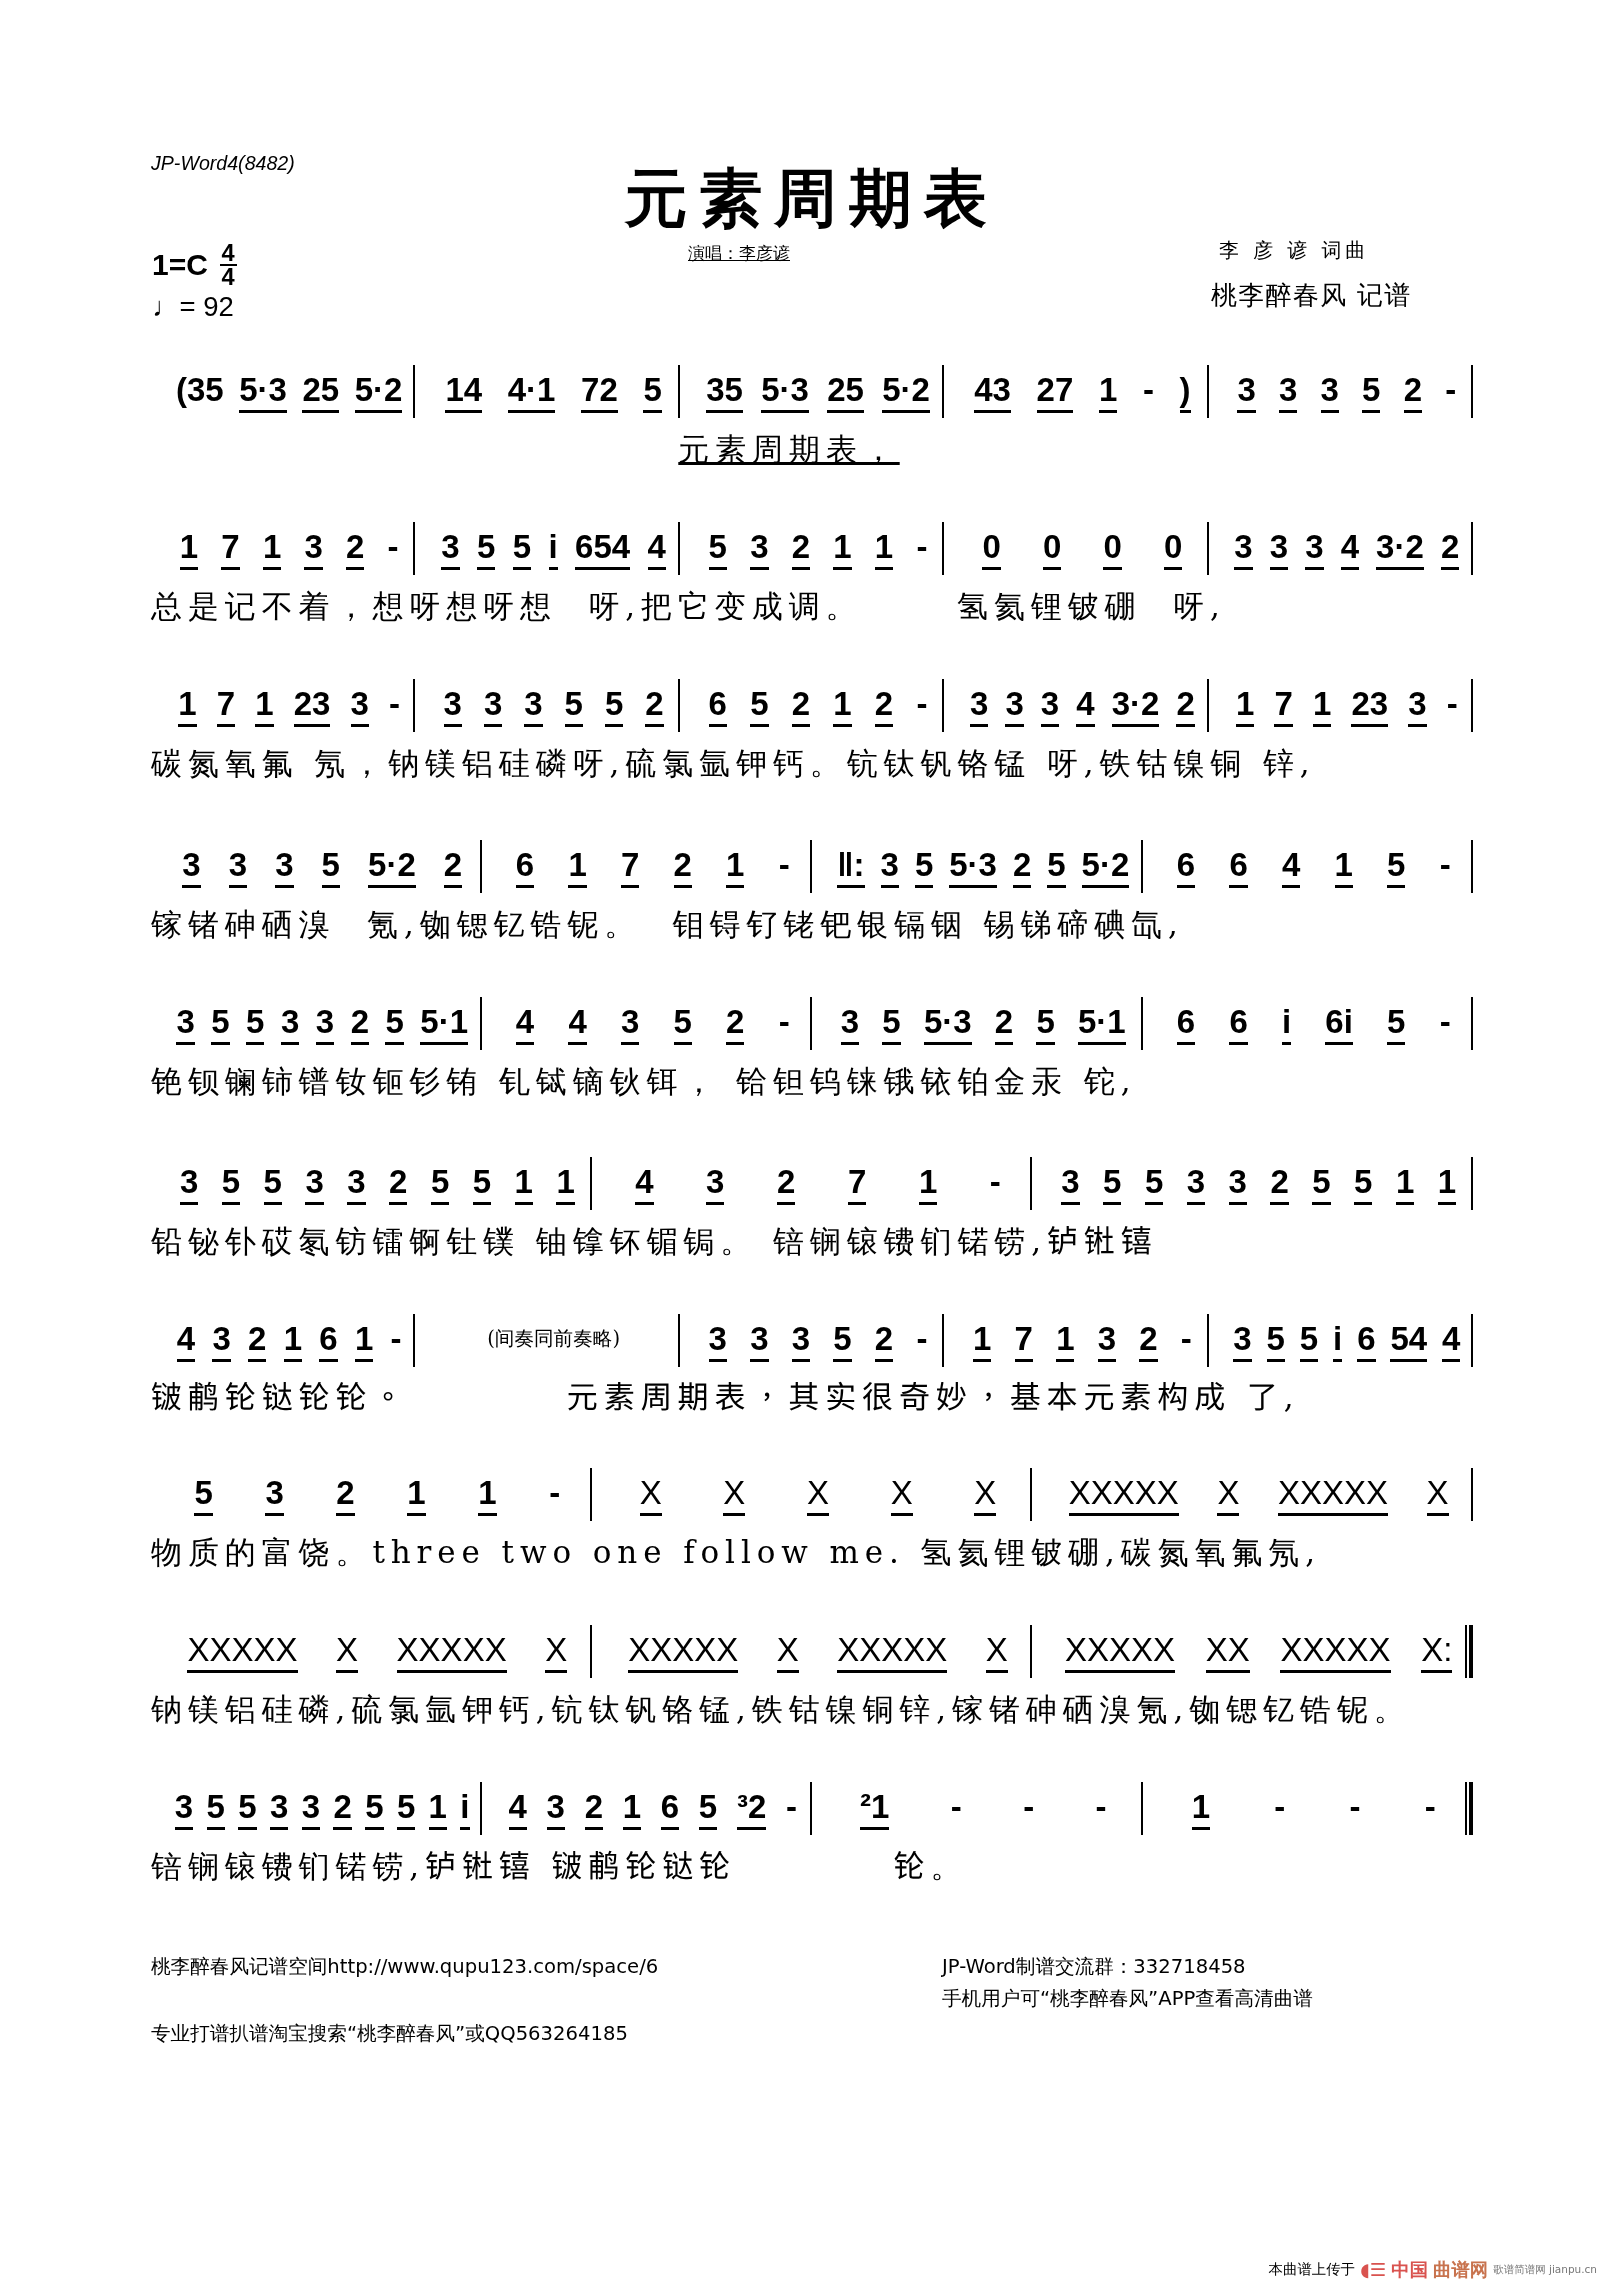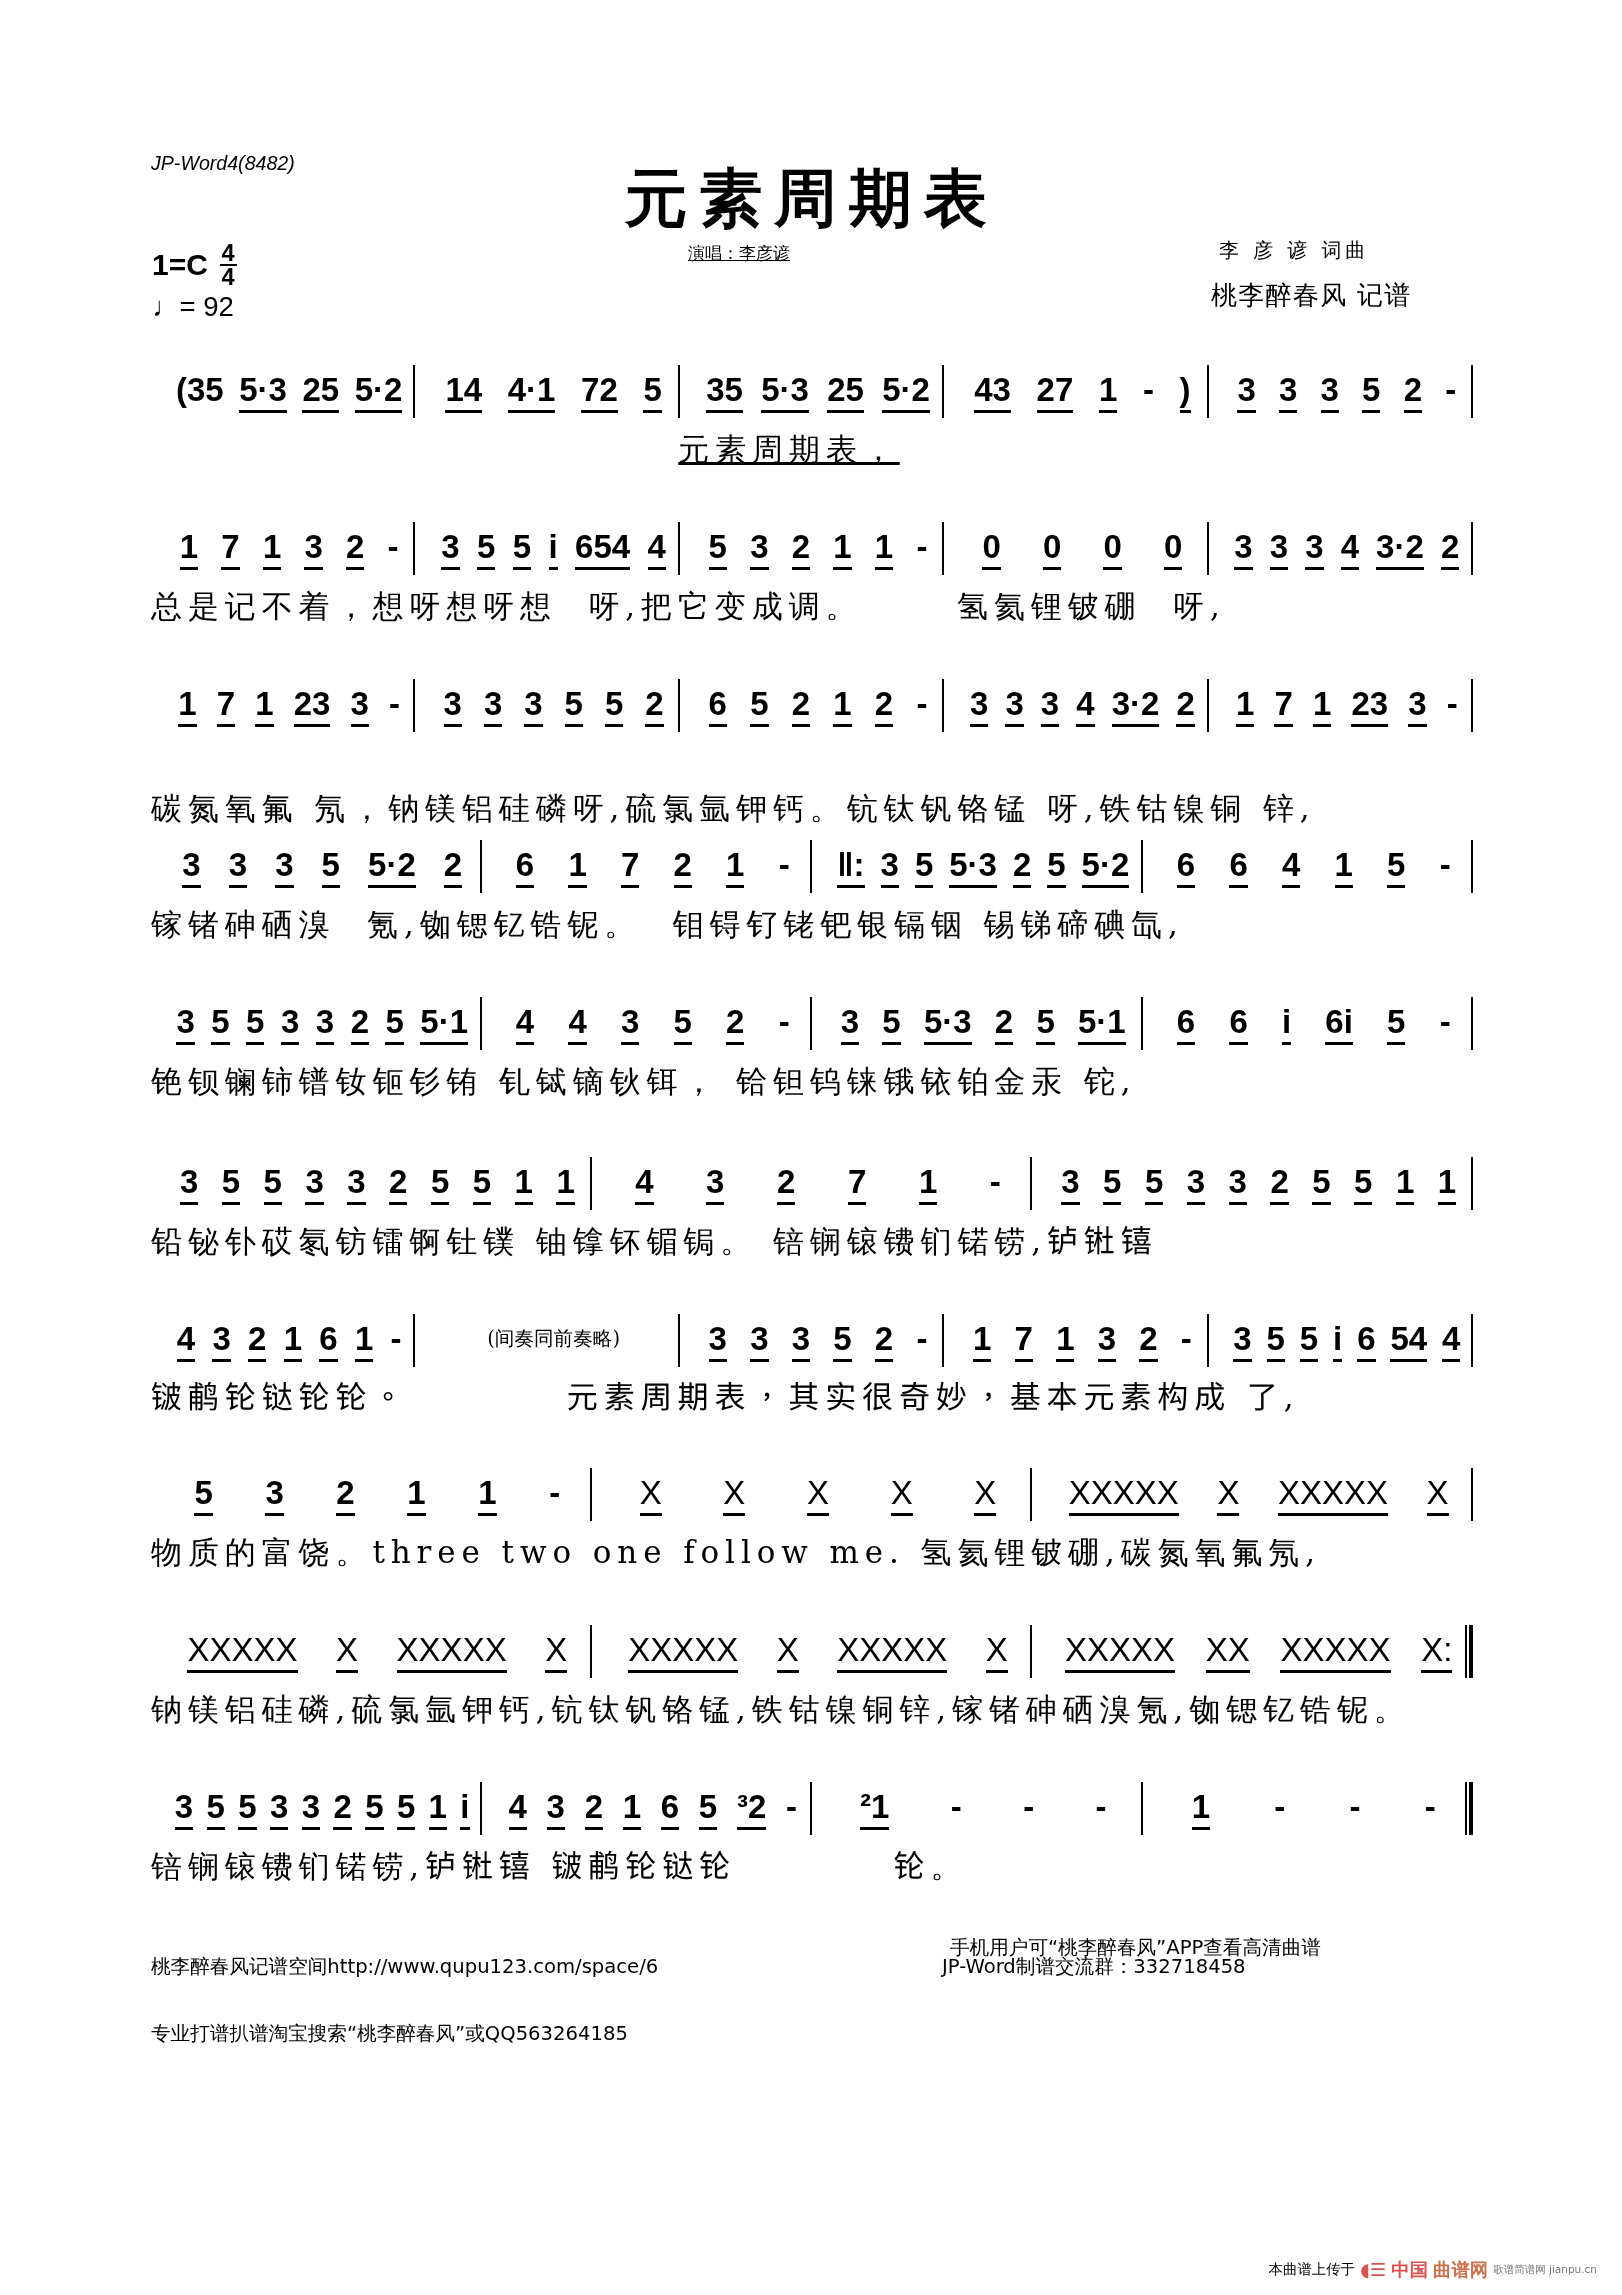--- a/index.html
+++ b/index.html
@@ -191,21 +191,21 @@
         <div class="measure">
           <span class="note u1">1</span>
           <span class="note u1">7</span>
           <span class="note u1">1</span>
           <span class="note u1">23</span>
           <span class="note u1">3</span>
           <span class="note">-</span>
           <span class="bl r"></span>
         </div>
       </div>
-      <div class="lyrics" style="padding-right: 0px; margin-top: 45px;">碳氮氧氟 氖，钠镁铝硅磷呀,硫氯氩钾钙。钪钛钒铬锰 呀,铁钴镍铜 锌,</div>
+      <div class="lyrics" style="padding-right: 0px;">碳氮氧氟 氖，钠镁铝硅磷呀,硫氯氩钾钙。钪钛钒铬锰 呀,铁钴镍铜 锌,</div>
     </div>
     <div class="abs system" style="top: 828px;">
       <div class="notes">
         <div style="position: relative; height: 65px; width: 0px;"></div>
         <div class="measure">
           <span class="note u1">3</span>
           <span class="note u1">3</span>
           <span class="note u1">3</span>
           <span class="note u1">5</span>
           <span class="note u1">5·2</span>
@@ -475,21 +475,21 @@
           <span class="bl r dbl"></span>
         </div>
       </div>
       <div class="lyrics" style="padding-right: 0px;">锫锎锿镄钔锘铹,𬬻𬭊𬭳 𬭛𬷕𬬭𫟼𬬭          𬬭。</div>
     </div>
   </div>
 
 <div class="abs footer" style="left:151px;top:1953px;">桃李醉春风记谱空间http://www.qupu123.com/space/6</div>
 <div class="abs footer" style="left:151px;top:1985px;margin-top:35px;">专业打谱扒谱淘宝搜索“桃李醉春风”或QQ563264185</div>
 <div class="abs footer" style="left:942px;top:1953px;">JP-Word制谱交流群：332718458</div>
-<div class="abs footer" style="left:942px;top:1934px;margin-left:8px;">手机用户可“桃李醉春风”APP查看高清曲谱</div>
+<div class="abs footer" style="left:942px;top:1985px;">手机用户可“桃李醉春风”APP查看高清曲谱</div>
 
 <div class="abs wm">
   <span>本曲谱上传于</span>
   <span class="logo">◖☰</span>
   <span class="logo">中国</span>
   <span class="logo2">曲谱网</span>
   <small>歌谱简谱网 jianpu.cn</small>
 </div>
 
 

